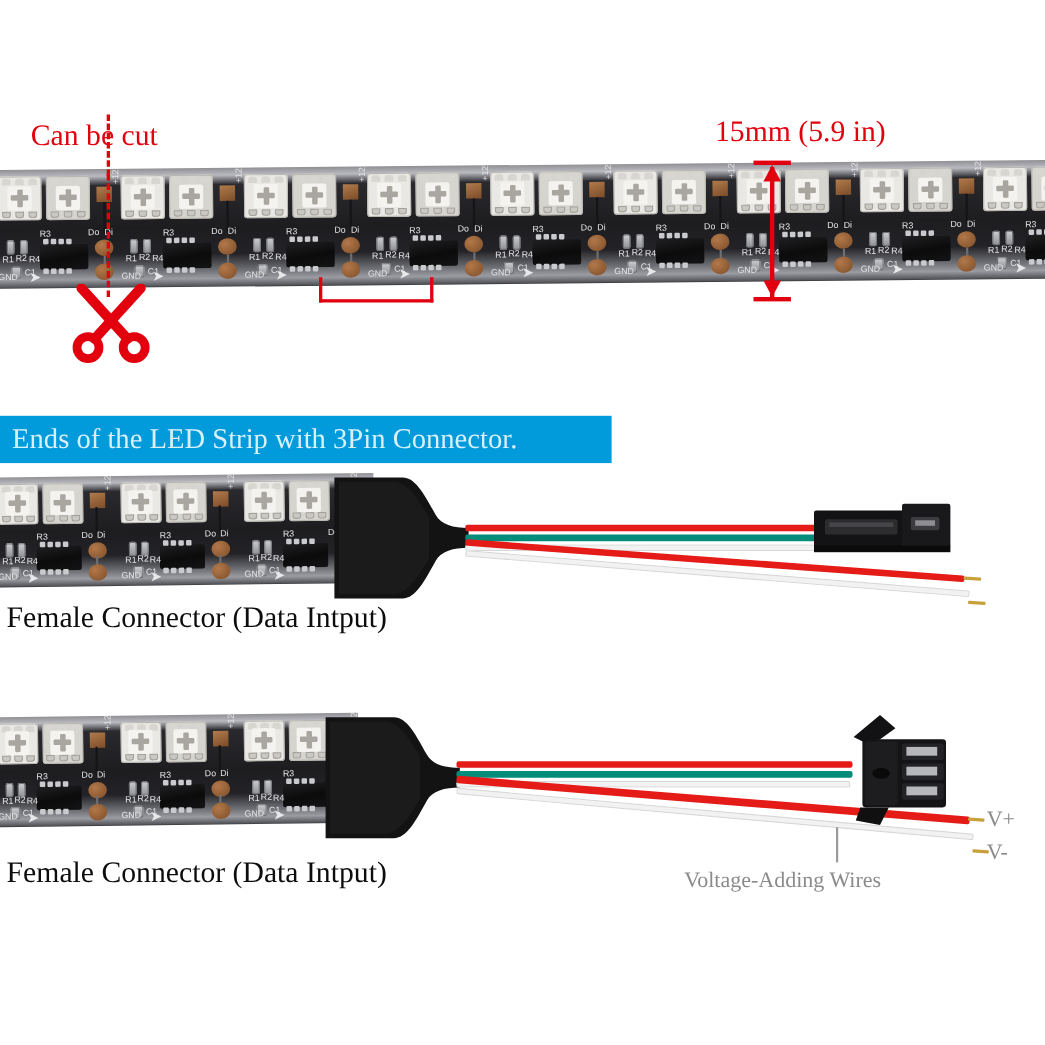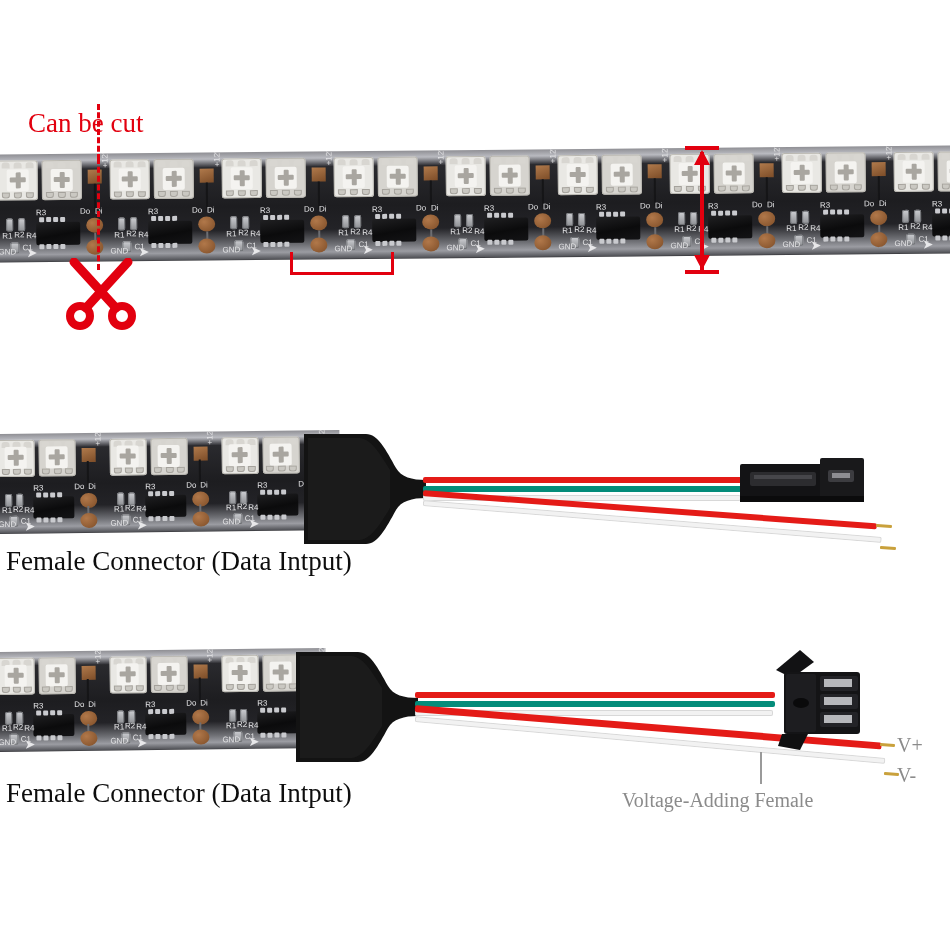--- a/index.html
+++ b/index.html
@@ -216,20 +216,21 @@
     width: 2px; background: #9a9a9a;
   }
 </style>
 </head>
 <body>
 
 <div class="stage">
 
   <div class="txt txt-red" id="can-be-cut">Can be cut</div>
 
+  <div class="txt txt-red" id="mm-label">15mm (5.9 in)</div>
 
 
   <div class="strip" id="strip-top" style="left:-4px; top:150px; width:958px; height:108px; transform:rotate(-0.55deg);">
     <div class="strip-inner" id="strip-top-inner" style="width:1000px;">
         <div class="cell" style="left: 0px; width: 112px;">
 
       <div class="led" style="left:2px;  top:6px;  width:40px; height:40px;">
         <div class="led-pad-top" style="left:4px;"></div>
         <div class="led-pad-top" style="left:16px;"></div>
         <div class="led-pad-top" style="left:28px;"></div>
@@ -797,20 +798,23 @@
   <div class="bracket" style="left:290px; top:252px; width:98px; height:20px;"></div>
 
   <div>
     <div class="dim-cap" style="left:685px; top:146px; width:34px;"></div>
     <div class="dim-shaft" style="left:700px; top:152px; height:118px;"></div>
     <div class="tri-up" style="left:694px; top:150px;"></div>
     <div class="tri-dn" style="left:694px; top:255px;"></div>
     <div class="dim-cap" style="left:685px; top:270px; width:34px;"></div>
   </div>
 
+  <div class="banner">
+    <div class="banner-text">Ends of the LED Strip with 3Pin Connector.</div>
+  </div>
 
   <div class="strip" id="strip-mid" style="left:-4px; top:432px; width:344px; height:100px; transform:rotate(-0.7deg);">
     <div class="strip-inner" id="strip-mid-inner" style="width:400px;">
         <div class="cell" style="left: 0px; width: 112px;">
 
       <div class="led" style="left:1.86px;  top:5.58px;  width:37.2px; height:37.2px;">
         <div class="led-pad-top" style="left:3.72px;"></div>
         <div class="led-pad-top" style="left:14.88px;"></div>
         <div class="led-pad-top" style="left:26.040000000000003px;"></div>
         <div class="led-die">
@@ -1268,15 +1272,15 @@
   </svg>
 
   <div class="txt txt-black" id="female-label-2">Female Connector (Data Intput)</div>
 
   <div class="txt txt-grey" id="vplus-label">V+</div>
 
   <div class="txt txt-grey" id="vminus-label">V-</div>
 
   <div class="leader" style="left:760px; top:752px; height:32px;"></div>
 
-  <div class="txt txt-grey" id="vaw-label">Voltage-Adding Female</div>
+  <div class="txt txt-grey" id="vaw-label">Voltage-Adding Wires</div>
 
 </div>
 
 </body></html>

